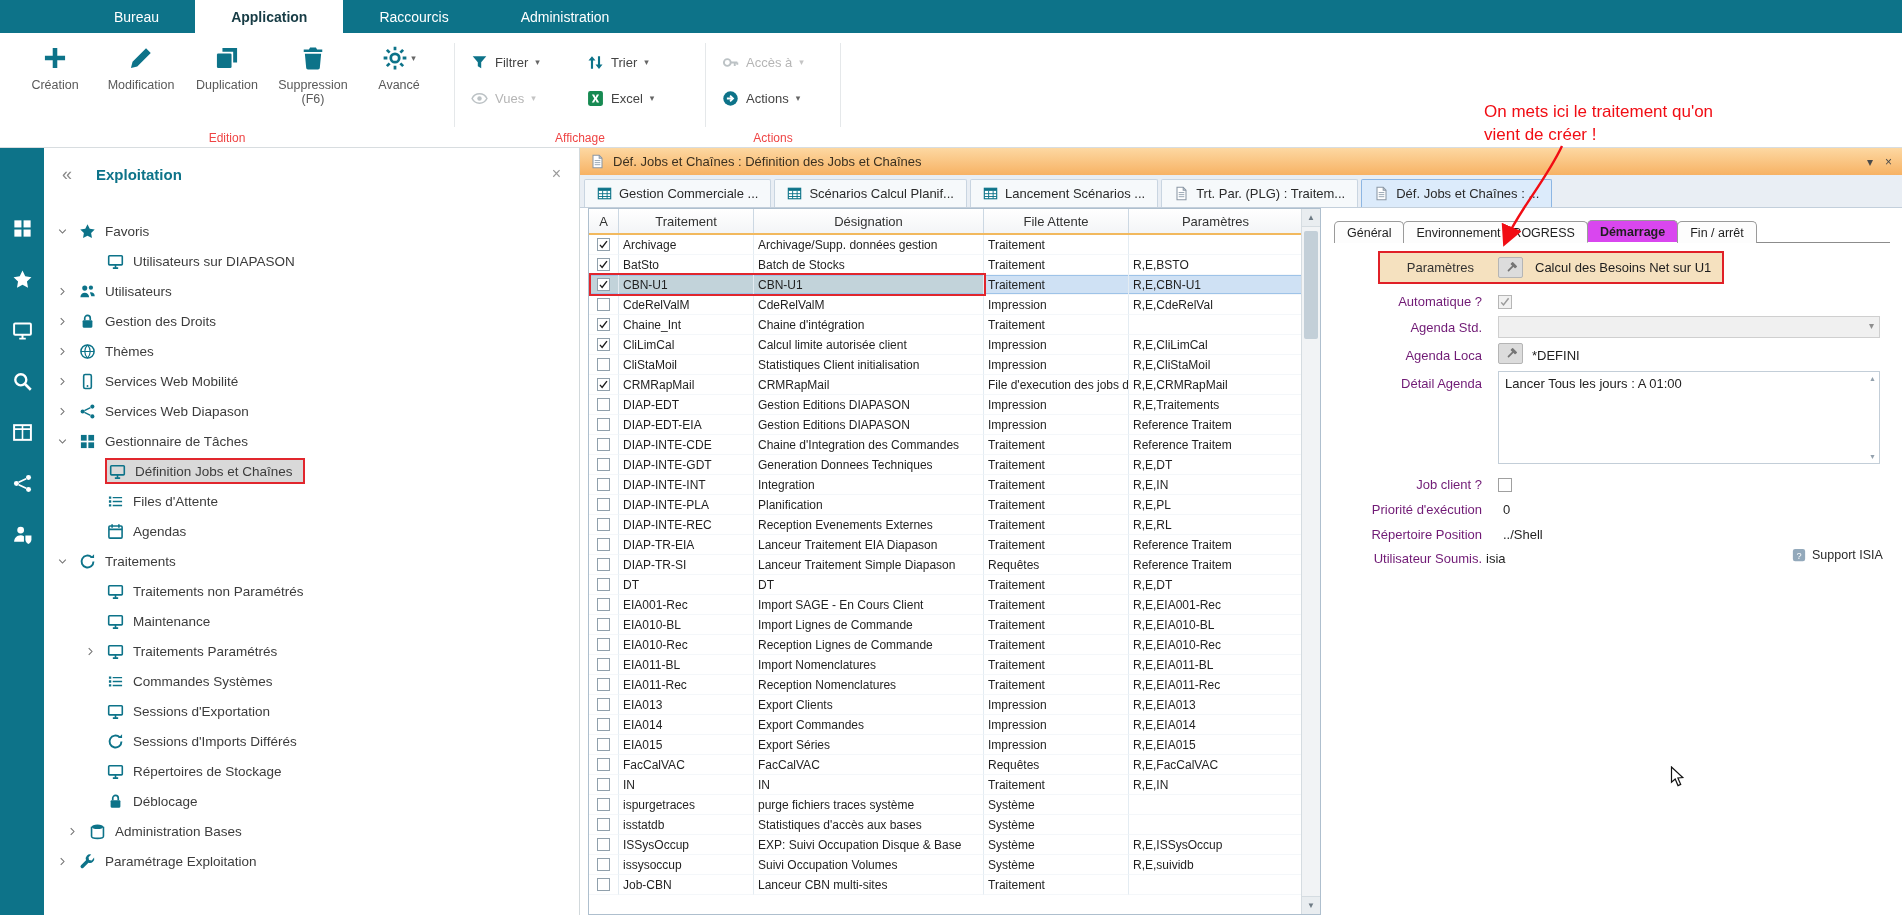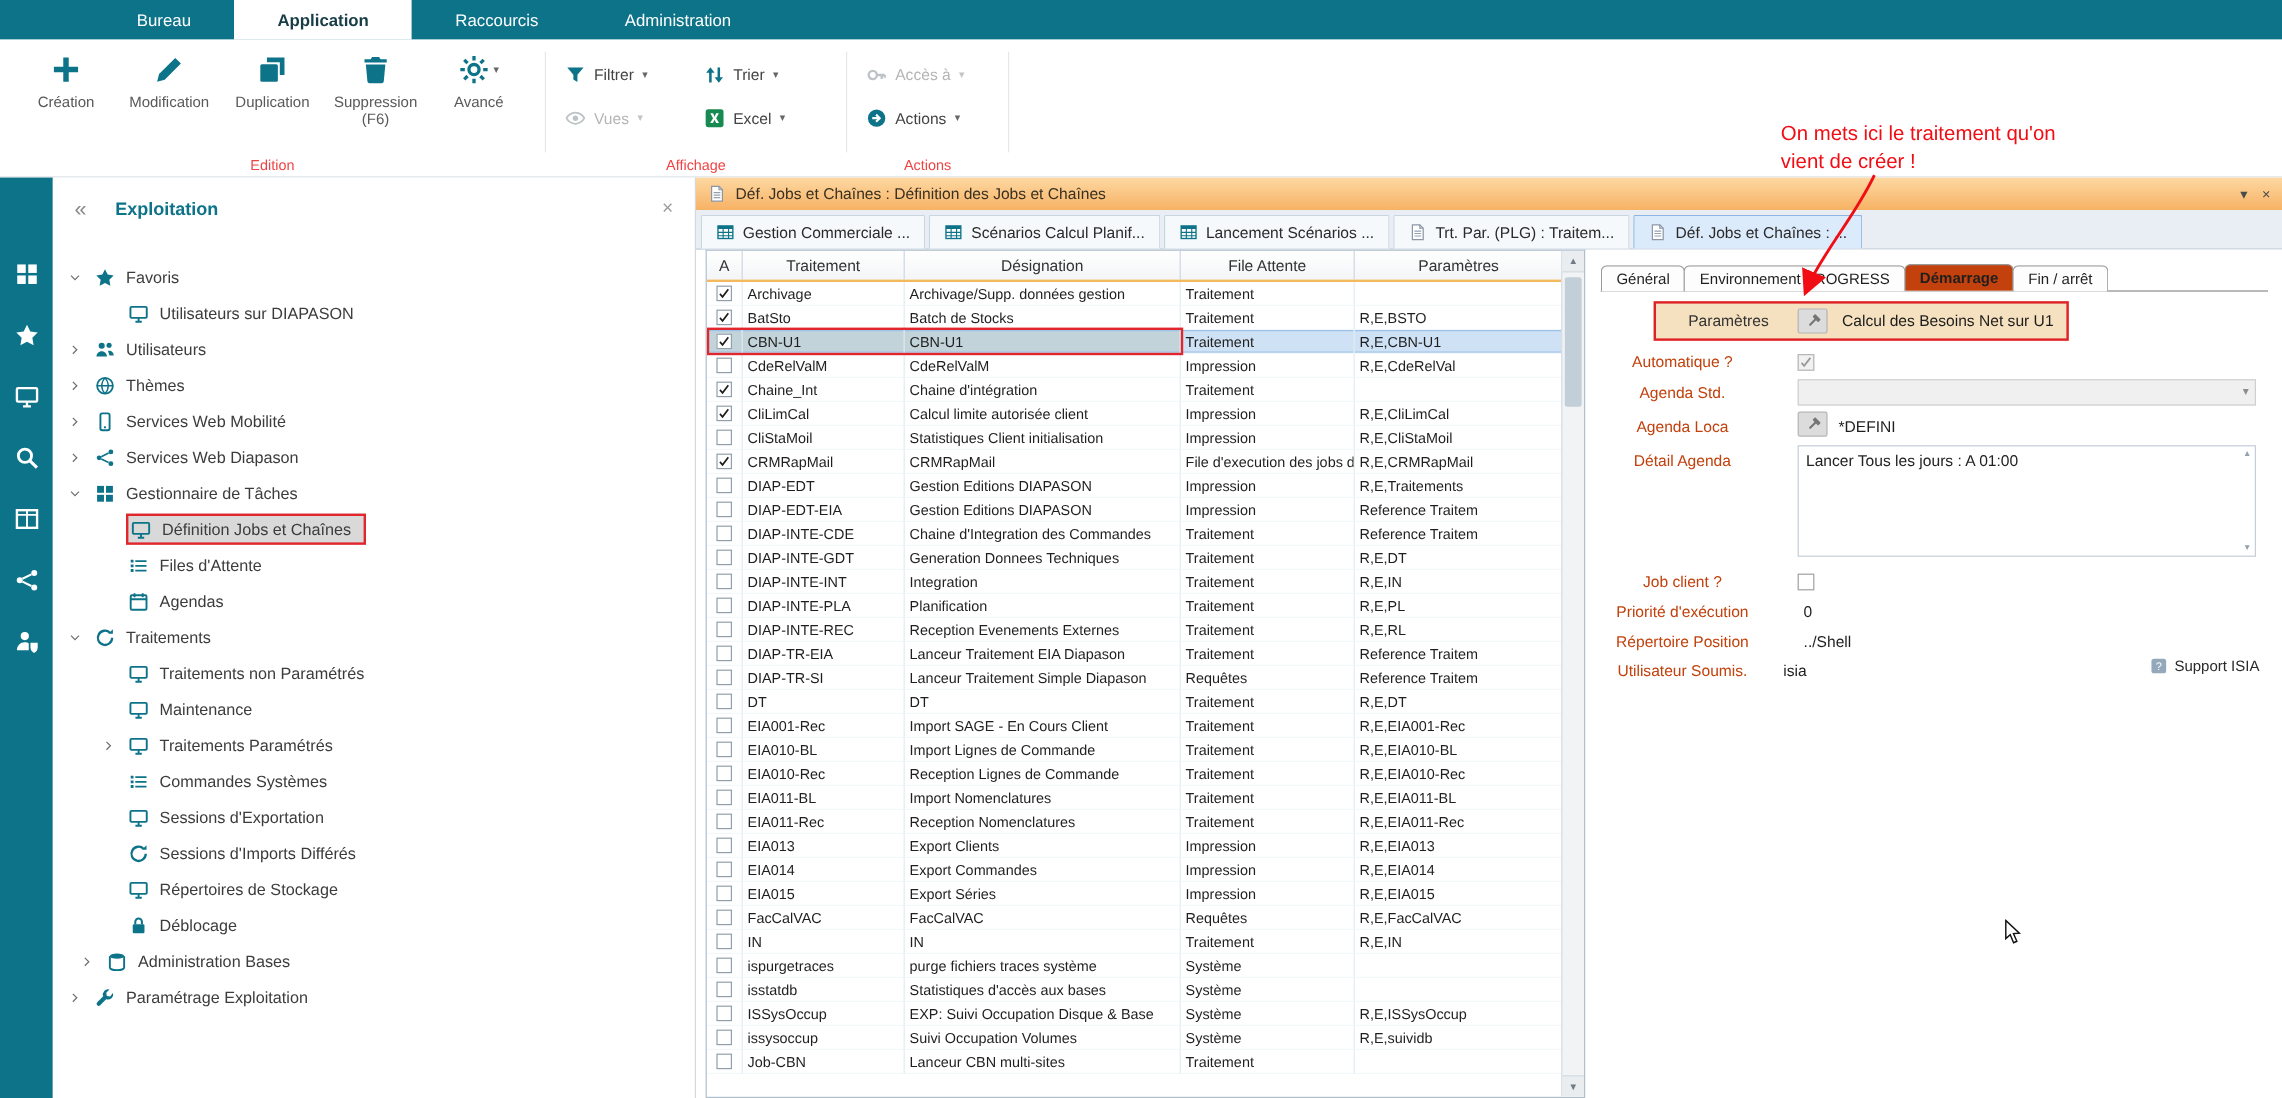--- a/index.html
+++ b/index.html
@@ -77,28 +77,28 @@
   .vscroll{position:absolute;right:0;top:0;bottom:0;width:19px;background:#f1f3f5;border-left:1px solid #d5dce1}
   .sarrow{position:absolute;left:0;right:0;height:18px;display:flex;align-items:center;justify-content:center;font-size:8px;color:#6e7b85;background:#e9edf0}
   .sarrow.up{top:0;border-bottom:1px solid #d5dce1}
   .sarrow.down{bottom:0;border-top:1px solid #d5dce1}
   .sthumb{position:absolute;left:2px;right:2px;top:22px;height:108px;background:#c3cfd8;border-radius:2px}
 
   
   .detail{position:absolute;left:742px;top:60px;right:0;bottom:0;background:#fff}
   .dtabs{position:absolute;left:12px;right:12px;top:8px;height:27px;border-bottom:1px solid #8c8c8c;display:flex;align-items:flex-end}
   .dtab{position:relative;top:1px;padding:4px 12px 3px;font-size:12.5px;color:#1f1f1f;border:1px solid #9a9a9a;border-bottom:none;border-radius:5px 5px 0 0;background:#fdfdfd;margin-right:-1px;cursor:default;white-space:nowrap}
-  .dtab.active{font-weight:bold;background:#c2410c;border-bottom:1px solid #fff}
+  .dtab.active{font-weight:bold;background:#d946ef;border-bottom:1px solid #fff}
   .param-box{position:absolute;left:56px;top:43px;width:346px;height:33px;background:#f5e1bf;border:2px solid #e02027;display:flex;align-items:center}
   .pb-label{width:94px;text-align:right;font-size:13px;color:#333}
   .pb-value{font-size:13px;color:#1d1d1d;margin-left:12px;white-space:nowrap}
   .tool-btn{display:inline-flex;align-items:center;justify-content:center;width:25px;height:21px;background:#dcdcdc;border:1px solid #b5b5b5;border-radius:2px;color:#757575;margin-left:24px}
   .tool-btn svg{width:14px;height:14px}
   .tool-btn.abs{position:absolute;margin-left:0}
-  .fl{position:absolute;left:0;width:160px;text-align:center;font-size:13px;color:#c2410c;line-height:18px;white-space:nowrap}
+  .fl{position:absolute;left:0;width:160px;text-align:right;font-size:13px;color:#701a75;line-height:18px;white-space:nowrap}
   .dvalue{position:absolute;font-size:13px;color:#1f1f1f;line-height:18px;white-space:nowrap}
   .dcheck{position:absolute;width:14px;height:14px;border:1px solid #a0a0a0;background:#fff;display:inline-flex}
   .dcheck.disabled{background:#f1f1f1;border-color:#b6b6b6}
   .dcheck svg{width:100%;height:100%}
   .dselect{position:absolute;height:22px;background:#f0f0f0;border:1px solid #cfcfcf}
   .selcaret{position:absolute;right:5px;top:3px;font-size:10px;color:#8e8e8e}
   .dtextarea{position:absolute;background:#fff;border:1px solid #c3ced8}
   .ta-text{padding:4px 18px 0 6px;font-size:13px;color:#222}
   .ta-arrow{position:absolute;right:3px;font-size:7px;color:#93a1ad}
   .ta-arrow.up{top:3px}.ta-arrow.down{bottom:3px}
@@ -367,20 +367,38 @@
         <span class="chevslot">
           <span class="icon" style="width:11px;height:11px;color:#6f6f6f">
             <svg viewBox="0 0 16 16" fill="currentColor" xmlns="http://www.w3.org/2000/svg">
               <path d="M5.4 3.2 10.2 8l-4.8 4.8" fill="none" stroke="currentColor" stroke-width="1.5"></path>
             </svg>
           </span>
         </span>
         <span class="pill">
           <span class="icon ticon">
             <svg viewBox="0 0 16 16" fill="currentColor" xmlns="http://www.w3.org/2000/svg">
+              <rect x="3.4" y="6.8" width="9.2" height="7" rx="1"></rect>
+              <path d="M5.4 6.8V4.9a2.6 2.6 0 0 1 5.2 0v1.9" fill="none" stroke="currentColor" stroke-width="1.6"></path>
+            </svg>
+          </span>
+          <span>Gestion des Droits</span>
+        </span>
+      </div>
+      <div class="titem" style="padding-left:13px">
+        <span class="chevslot">
+          <span class="icon" style="width:11px;height:11px;color:#6f6f6f">
+            <svg viewBox="0 0 16 16" fill="currentColor" xmlns="http://www.w3.org/2000/svg">
+              <path d="M5.4 3.2 10.2 8l-4.8 4.8" fill="none" stroke="currentColor" stroke-width="1.5"></path>
+            </svg>
+          </span>
+        </span>
+        <span class="pill">
+          <span class="icon ticon">
+            <svg viewBox="0 0 16 16" fill="currentColor" xmlns="http://www.w3.org/2000/svg">
               <circle cx="8" cy="8" r="6.2" fill="none" stroke="currentColor" stroke-width="1.4"></circle>
               <path d="M1.8 8h12.4M8 1.8c-3.4 3.7-3.4 8.7 0 12.4M8 1.8c3.4 3.7 3.4 8.7 0 12.4" fill="none" stroke="currentColor" stroke-width="1.1"></path>
             </svg>
           </span>
           <span>Thèmes</span>
         </span>
       </div>
       <div class="titem" style="padding-left:13px">
         <span class="chevslot">
           <span class="icon" style="width:11px;height:11px;color:#6f6f6f">

